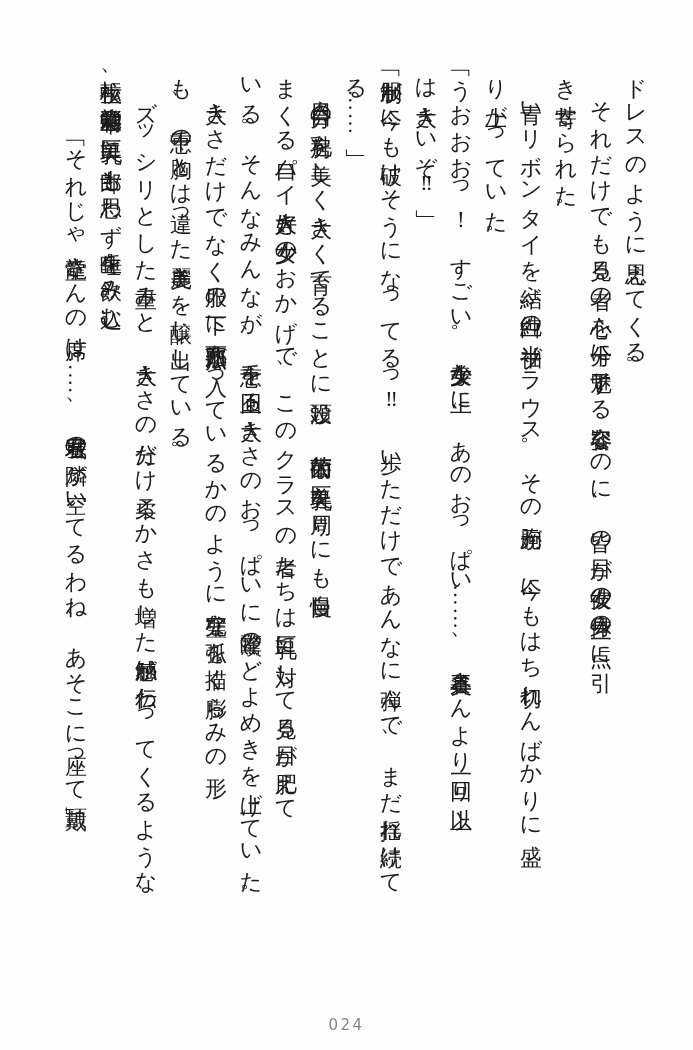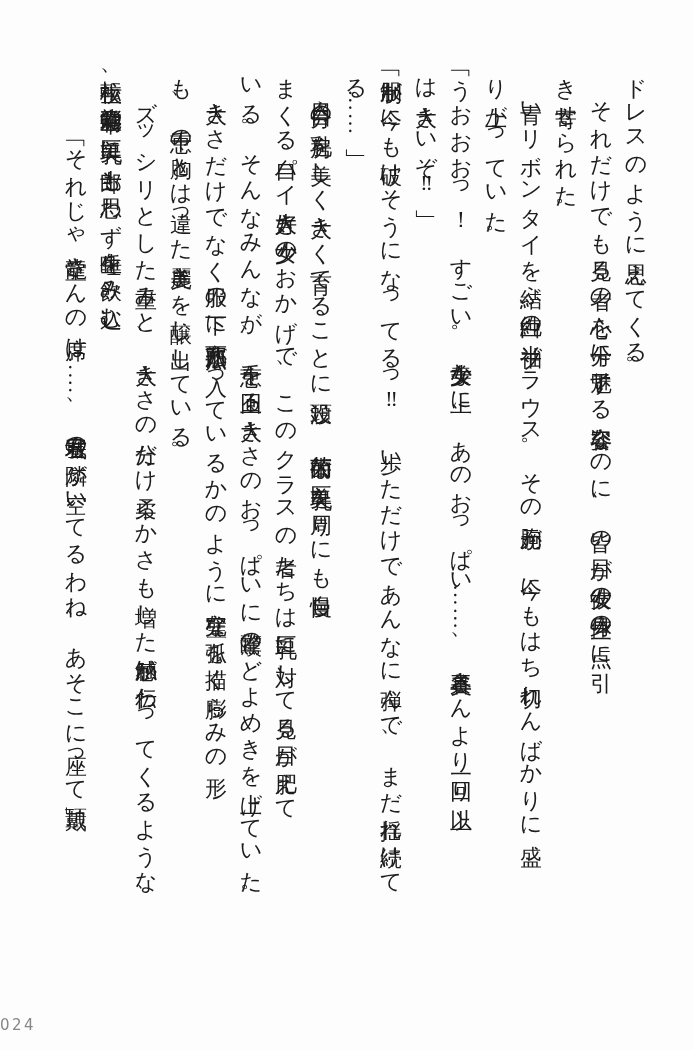--- a/index.html
+++ b/index.html
@@ -31,21 +31,21 @@
     letter-spacing:1.2px;      
     white-space:nowrap;
     text-align:start;
   }
   
   .col:nth-of-type(17){ text-indent:70px; }
   .page-number{
     position:absolute;
     left:0;right:0;
     bottom:16px;
-    text-align:left;
+    text-align:center;
     font-family:"DejaVu Sans","Liberation Sans",sans-serif;
     font-size:15px;
     letter-spacing:2.5px;
     color:#868686;
   }
 </style>
 </head>
 <body>
 
 <div class="page">

